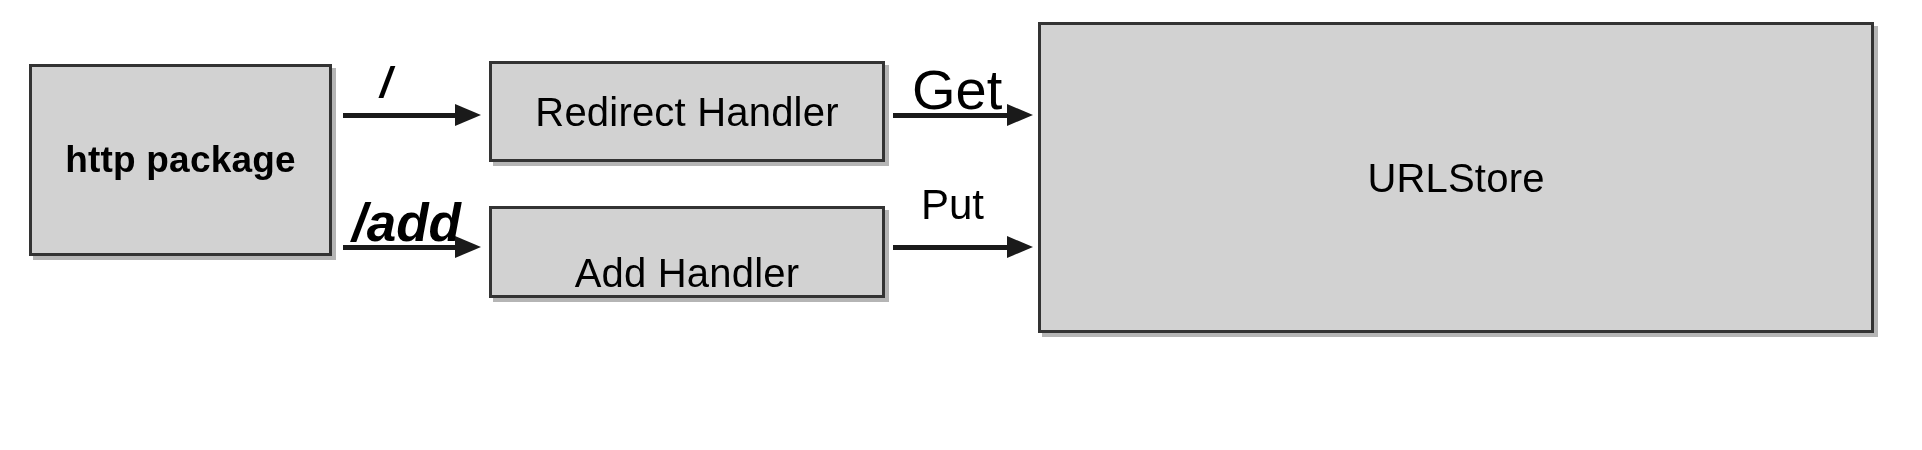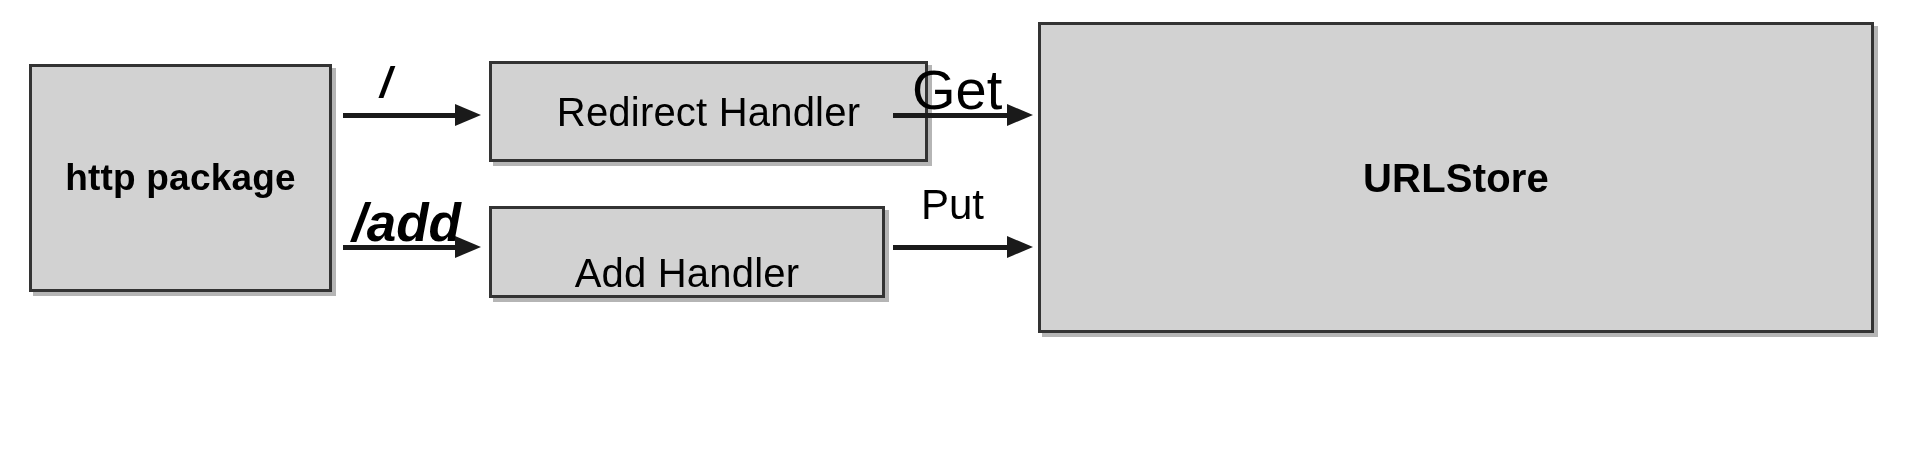--- a/index.html
+++ b/index.html
@@ -30,46 +30,46 @@
   }
   .node-label {
     color: #000000;
     text-align: center;
     line-height: 1.1;
     white-space: nowrap;
     letter-spacing: 0.2px;
   }
   
   #node-http-package {
-    left: 29px;  top: 64px;  width: 303px; height: 228px;
+    left: 29px;  top: 64px;  width: 303px; height: 192px;
   }
   #node-http-package .node-label {
     font-size: 37px;
     font-weight: 700;
   }
   #node-redirect-handler {
-    left: 489px; top: 61px;  width: 439px; height: 101px;
+    left: 489px; top: 61px;  width: 396px; height: 101px;
   }
   #node-redirect-handler .node-label {
     font-size: 40px;
     font-weight: 400;
   }
   #node-add-handler {
     left: 489px; top: 206px; width: 396px; height: 92px; align-items: flex-end;
   }
   #node-add-handler .node-label {
     font-size: 40px;
     font-weight: 400;
   }
   #node-urlstore {
     left: 1038px; top: 22px; width: 836px; height: 311px;
   }
   #node-urlstore .node-label {
     font-size: 40px;
-    font-weight: 700;
+    font-weight: 400;
   }
 
   
   .edge {
     position: absolute;
     height: 0;
   }
   .edge-line {
     position: absolute;
     left: 0;

